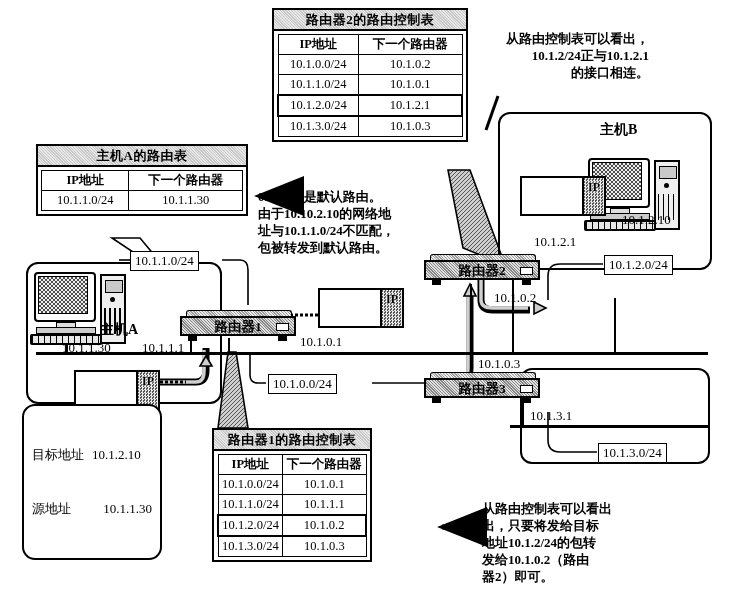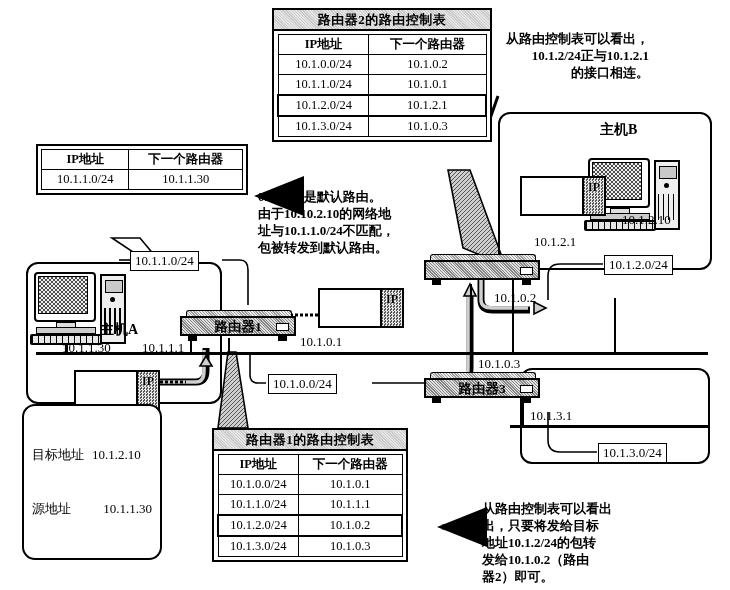--- a/index.html
+++ b/index.html
@@ -192,20 +192,21 @@
   <div class="tlabel" style="left:142px;top:340px;">10.1.1.1</div>
   <div class="tlabel" style="left:300px;top:334px;">10.1.0.1</div>
 
   <div class="pkt" style="left:318px;top:288px;width:86px;">
     <div class="ipbox">IP</div>
   </div>
 
   <div class="router" style="left:424px;top:254px;width:116px;height:32px;">
     <div class="top"></div>
     <div class="body"></div>
+    <div class="name">路由器2</div>
     <div class="led"></div>
     <div class="foot" style="left:8px;"></div>
     <div class="foot" style="left:98px;"></div>
   </div>
   <div class="tlabel" style="left:494px;top:290px;">10.1.0.2</div>
   <div class="tlabel" style="left:534px;top:234px;">10.1.2.1</div>
 
   <div class="router" style="left:424px;top:372px;width:116px;height:32px;">
     <div class="top"></div>
     <div class="body"></div>
@@ -234,37 +235,38 @@
   <div class="pkt" style="left:520px;top:176px;width:86px;">
     <div class="ipbox">IP</div>
   </div>
 
   <div class="netlabel" style="left:130px;top:251px;">10.1.1.0/24</div>
   <div class="netlabel" style="left:268px;top:374px;">10.1.0.0/24</div>
   <div class="netlabel" style="left:604px;top:255px;">10.1.2.0/24</div>
   <div class="netlabel" style="left:598px;top:443px;">10.1.3.0/24</div>
 
   <div class="rt" style="left:36px;top:144px;width:212px;">
+    <div class="title">主机A的路由表</div>
     <div class="inner">
       <table>
         <tbody>
             <tr>
           <td class="hd">IP地址</td>
           <td class="hd">下一个路由器</td>
         </tr>
         <tr>
           <td>10.1.1.0/24</td>
           <td>10.1.1.30</td>
         </tr>
       </tbody>
         </table>
     </div>
   </div>
 
-  <div class="rt" style="left:272px;top:8px;width:220px;">
+  <div class="rt" style="left:272px;top:8px;width:196px;">
     <div class="title">路由器2的路由控制表</div>
     <div class="inner">
       <table>
         <tbody>
             <tr>
           <td class="hd">IP地址</td>
           <td class="hd">下一个路由器</td>
         </tr>
         <tr>
           <td>10.1.0.0/24</td>
@@ -280,21 +282,21 @@
         </tr>
         <tr>
           <td>10.1.3.0/24</td>
           <td>10.1.0.3</td>
         </tr>
       </tbody>
         </table>
     </div>
   </div>
 
-  <div class="rt" style="left:212px;top:428px;width:196px;">
+  <div class="rt" style="left:212px;top:428px;width:160px;">
     <div class="title">路由器1的路由控制表</div>
     <div class="inner">
       <table>
         <tbody>
             <tr>
           <td class="hd">IP地址</td>
           <td class="hd">下一个路由器</td>
         </tr>
         <tr>
           <td>10.1.0.0/24</td>

